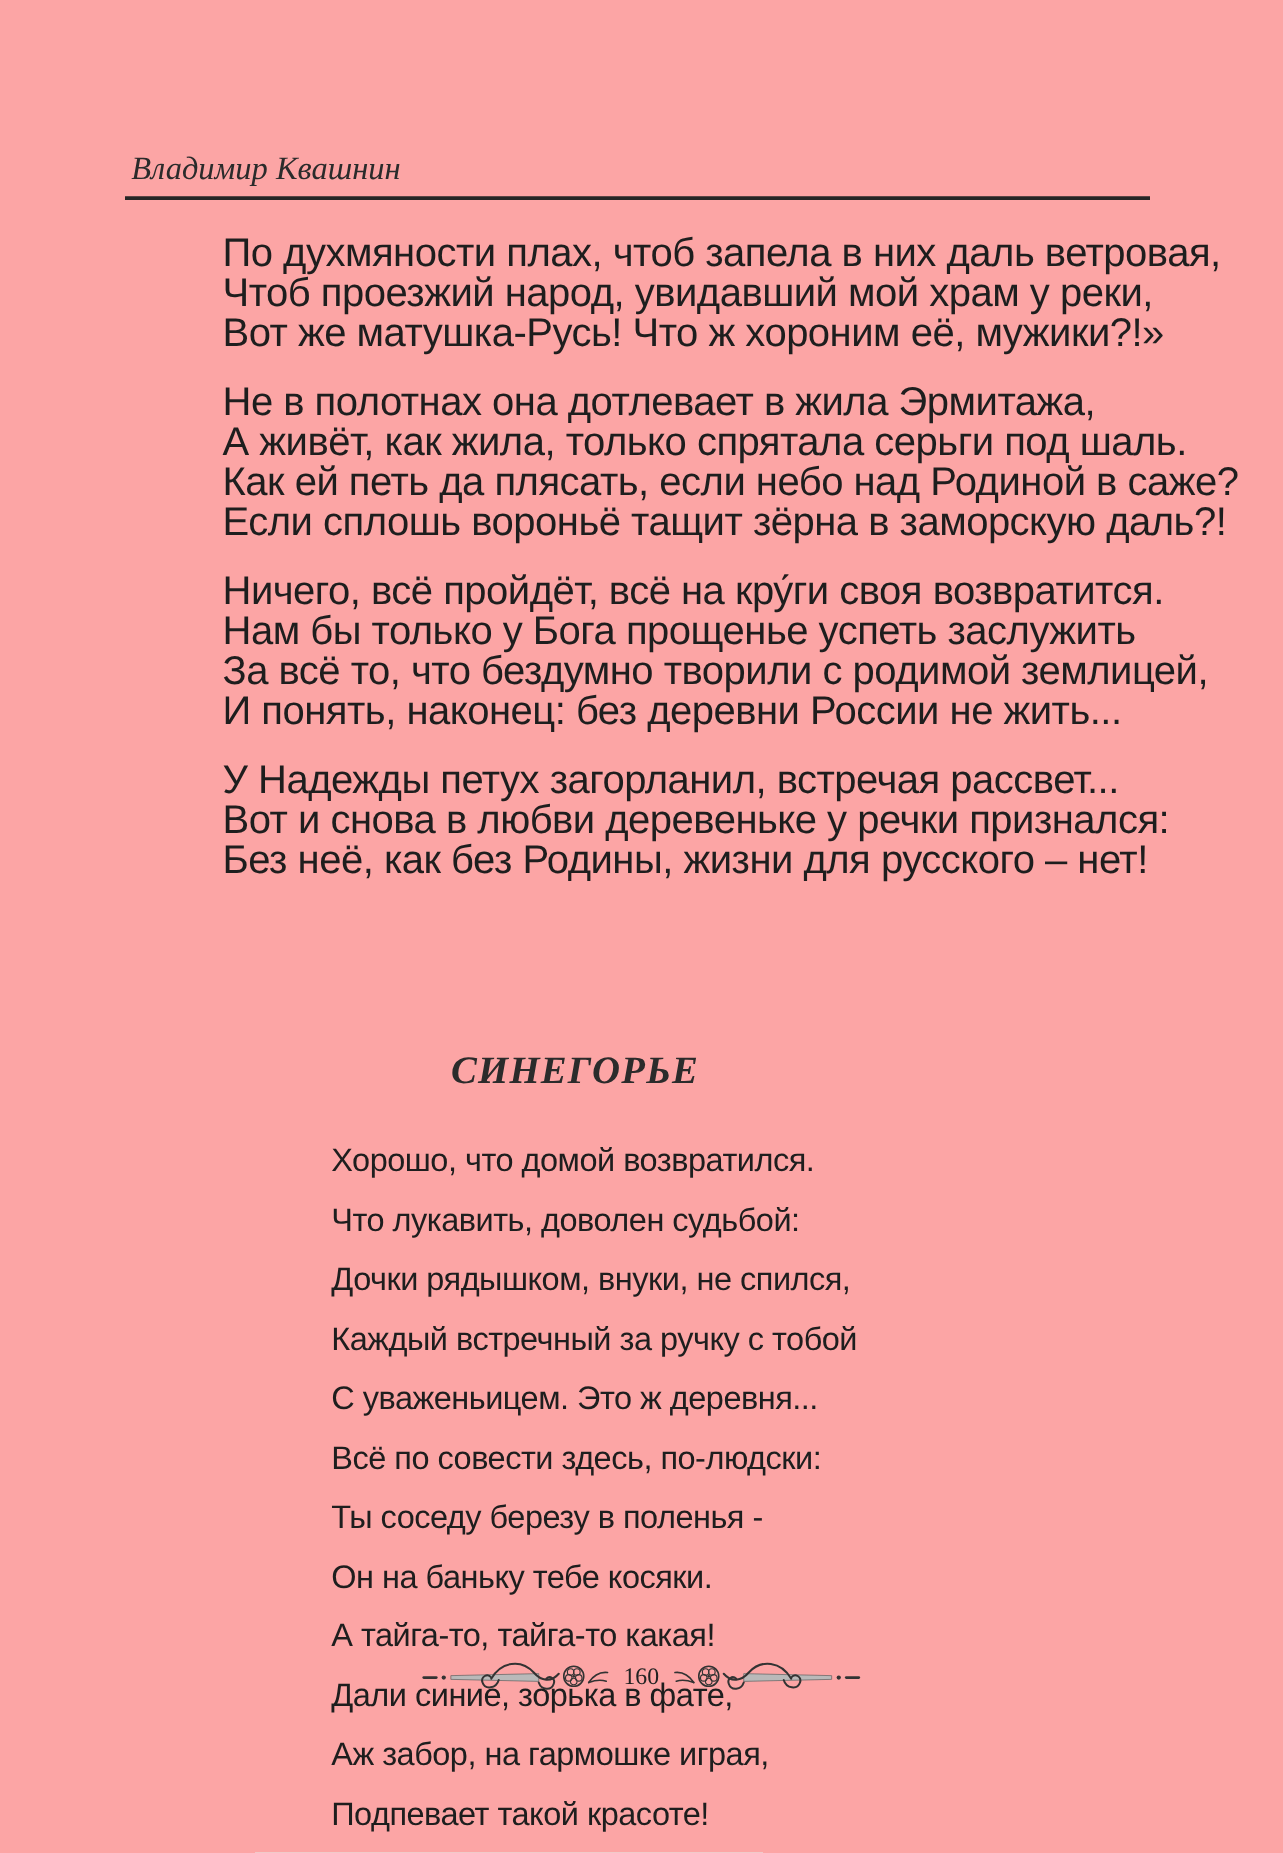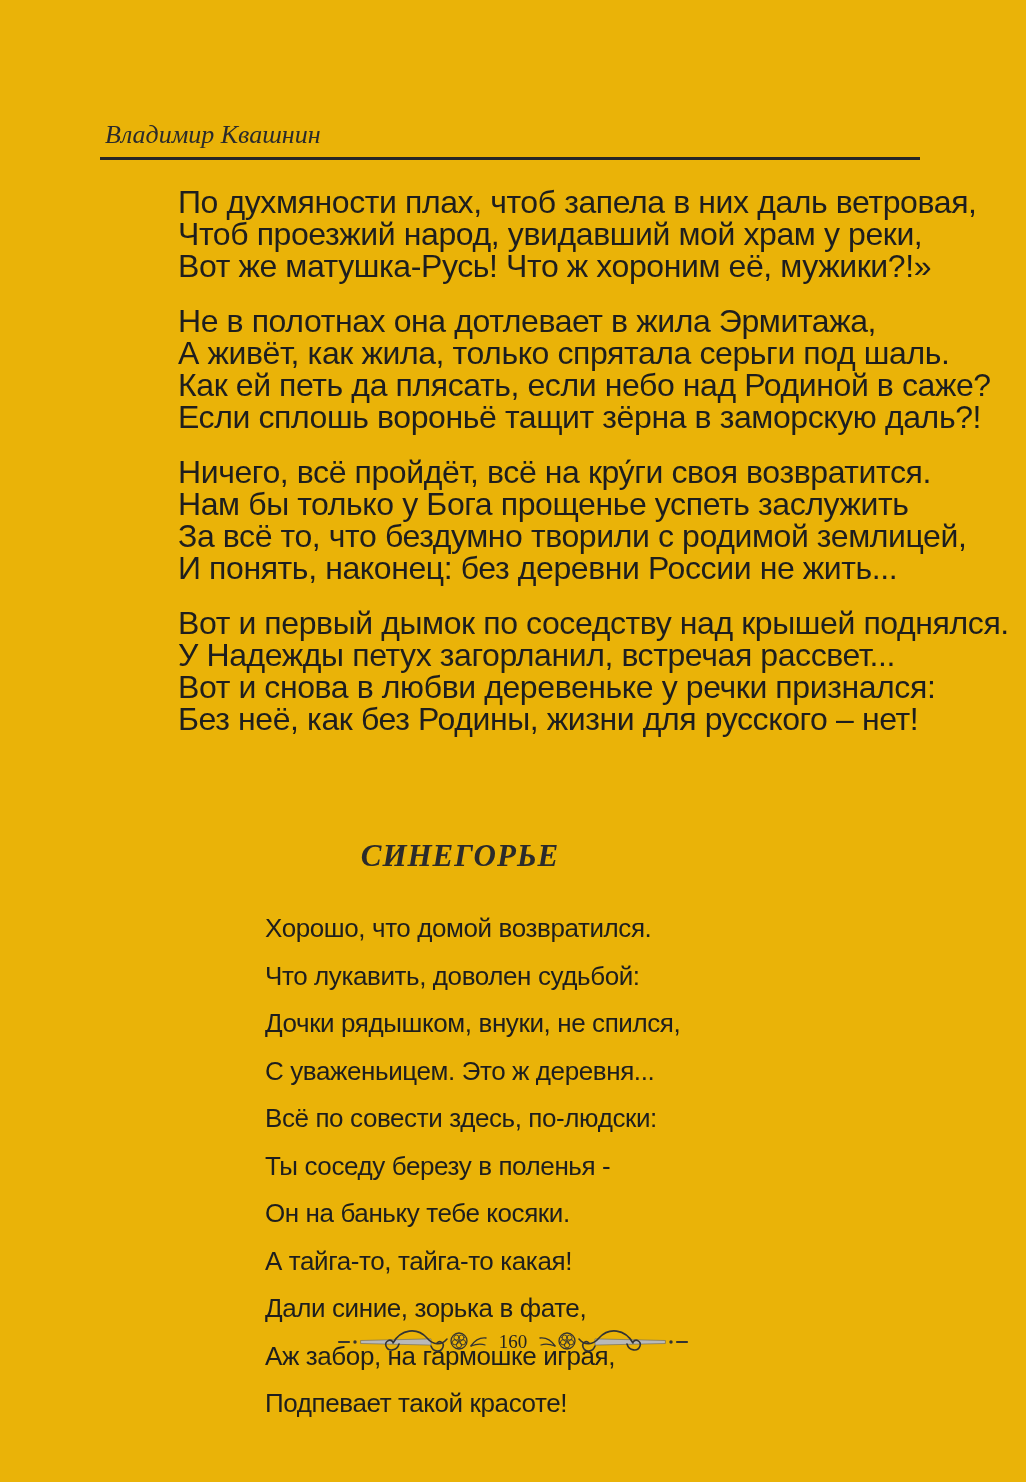--- a/index.html
+++ b/index.html
@@ -1,21 +1,21 @@
 <!DOCTYPE html>
 <html lang="ru"><head>
 <meta charset="utf-8">
 <style>
   html, body { margin: 0; padding: 0; background: #e8e8e8; }
   .page {
     position: relative;
     width: 1026px;
     height: 1482px;
     margin: 0 auto;
-    background: #eab308;
+    background: #fca5a5;
     color: #1e1e1e;
     font-family: "Liberation Sans", sans-serif;
     overflow: hidden;
   }
   .author {
     position: absolute;
     left: 105px;
     top: 120px;
     font-family: "Liberation Serif", serif;
     font-style: italic;
@@ -105,33 +105,33 @@
       <p>Как ей петь да плясать, если небо над Родиной в саже?</p>
       <p>Если сплошь вороньё тащит зёрна в заморскую даль?!</p>
     </div>
     <div class="stanza">
       <p>Ничего, всё пройдёт, всё на кру́ги своя возвратится.</p>
       <p>Нам бы только у Бога прощенье успеть заслужить</p>
       <p>За всё то, что бездумно творили с родимой землицей,</p>
       <p>И понять, наконец: без деревни России не жить...</p>
     </div>
     <div class="stanza">
-      <p>Вот и первый дымок по соседству над крышей поднялся.</p>
       <p>У Надежды петух загорланил, встречая рассвет...</p>
       <p>Вот и снова в любви деревеньке у речки признался:</p>
       <p>Без неё, как без Родины, жизни для русского – нет!</p>
     </div>
   </div>
 
   <div class="poem-title">СИНЕГОРЬЕ</div>
 
   <div class="poem-2">
     <p>Хорошо, что домой возвратился.</p>
     <p>Что лукавить, доволен судьбой:</p>
     <p>Дочки рядышком, внуки, не спился,</p>
+    <p>Каждый встречный за ручку с тобой</p>
     <p>С уваженьицем. Это ж деревня...</p>
     <p>Всё по совести здесь, по-людски:</p>
     <p>Ты соседу березу в поленья -</p>
     <p>Он на баньку тебе косяки.</p>
     <p>А тайга-то, тайга-то какая!</p>
     <p>Дали синие, зорька в фате,</p>
     <p>Аж забор, на гармошке играя,</p>
     <p>Подпевает такой красоте!</p>
   </div>
 

